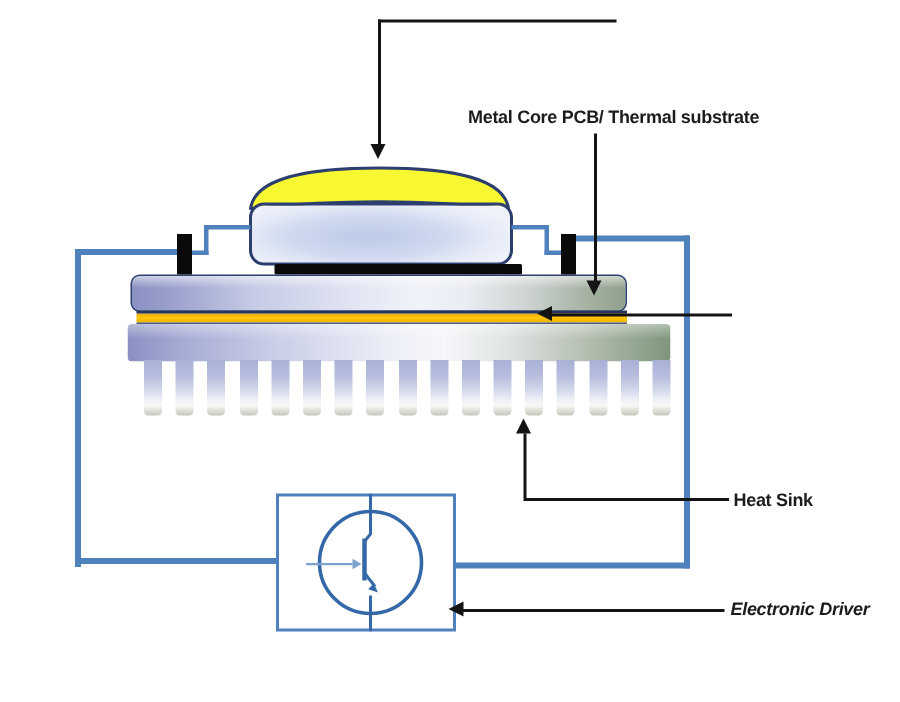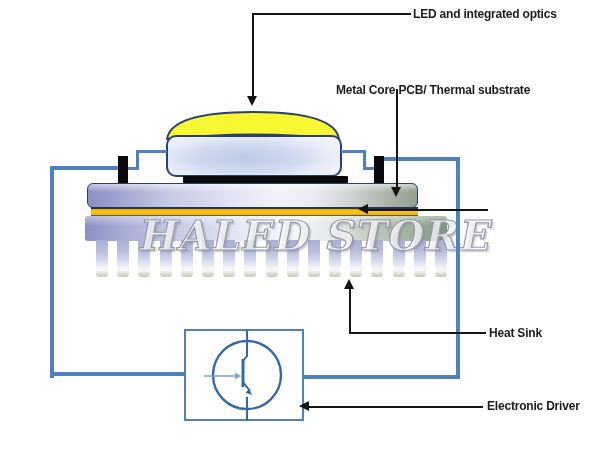--- a/index.html
+++ b/index.html
@@ -86,32 +86,31 @@
   .arr-left{border-top:5.5px solid transparent;border-bottom:5.5px solid transparent;border-right:10px solid #141414;}
   .a1{left:247px;top:96px;}
   .a2{left:391px;top:187px;}
   .a3{left:358px;top:204px;}
   .a4{left:344px;top:279px;}
   .a5{left:299px;top:401px;}
 
   
   .lbl{font-size:12px;font-weight:bold;color:#1c1c1c;white-space:nowrap;letter-spacing:-0.2px;z-index:7;}
   .lbl-led{left:413px;top:7px;}
-  .lbl-pcb{left:336px;top:71px;margin-top:12px;}
+  .lbl-pcb{left:312px;top:71px;}
   .lbl-interface{left:491px;top:203px;}
   .lbl-heatsink{left:489px;top:326px;text-align:center;}
-  .lbl-driver{left:487px;top:399px;}
+  .lbl-driver{left:487px;top:399px;font-style:italic;}
   .caption{left:8px;top:438px;font-size:15px;font-weight:bold;color:#000;letter-spacing:-0.2px;white-space:nowrap;z-index:7;}
 </style>
 </head>
 <body>
 
 <div id="stage">
 
-  <div class="abs watermark">HALED STORE</div>
 
   <svg class="abs dome-svg" viewBox="160 103 190 80">
     <path d="M167,139 C170,119 203,112 253,112 C303,112 336,119 339,139 Q253,130 167,139 Z" fill="#f8f832" stroke="#2c3f6e" stroke-width="2" stroke-linejoin="round"></path>
   </svg>
 
   <div class="abs led-body"></div>
 
   <div class="abs die-bar"></div>
 
   <div class="abs pcb"></div>
@@ -177,19 +176,18 @@
   <div class="abs leader l3-h"></div>
   <div class="abs arr arr-left a3"></div>
 
   <div class="abs leader l4-h"></div>
   <div class="abs leader l4-v"></div>
   <div class="abs arr arr-up a4"></div>
 
   <div class="abs leader l5-h"></div>
   <div class="abs arr arr-left a5"></div>
 
-  <div class="abs lbl lbl-led">LED and integrated optics</div>
   <div class="abs lbl lbl-pcb">Metal Core PCB/ Thermal substrate</div>
   <div class="abs lbl lbl-heatsink">Heat Sink</div>
   <div class="abs lbl lbl-driver">Electronic Driver</div>
 
 
 </div>
 
 </body></html>

